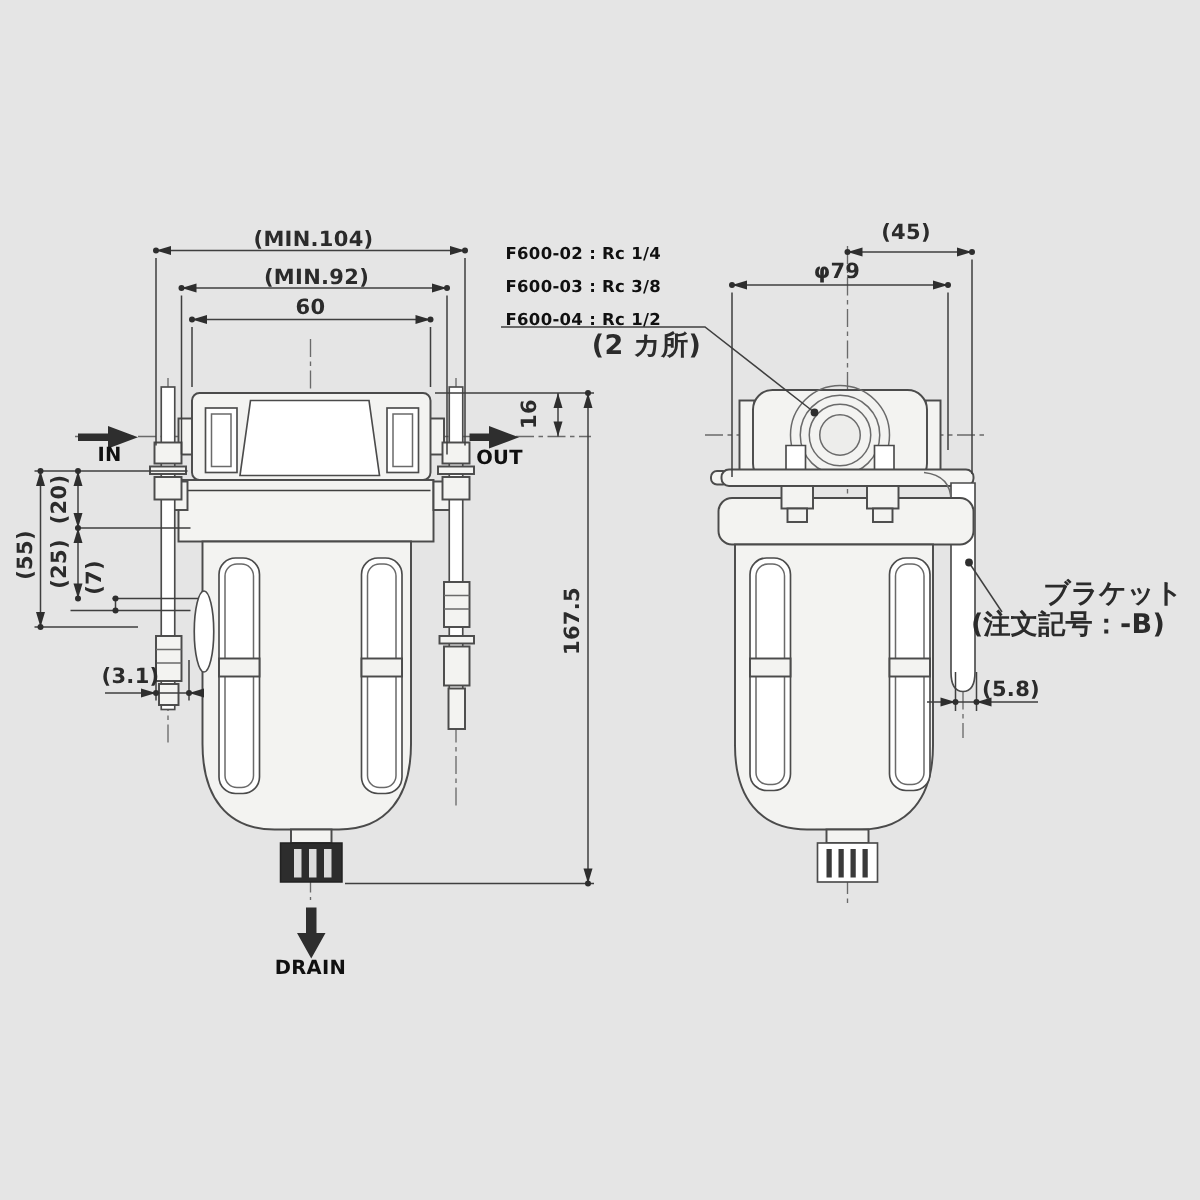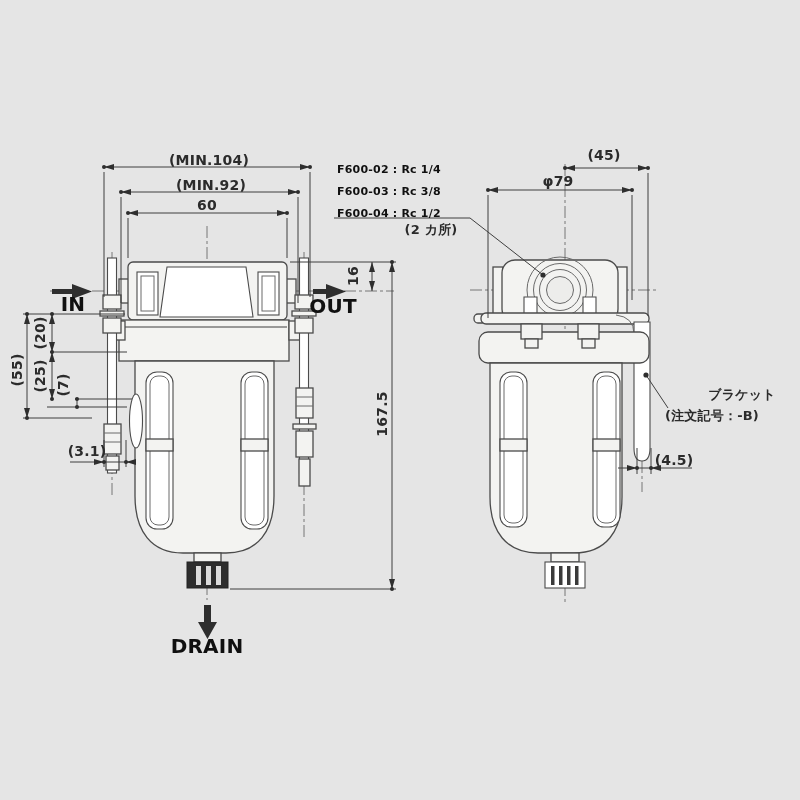--- a/index.html
+++ b/index.html
@@ -2,23 +2,23 @@
 <html><head>
 <meta charset="utf-8">
 <style>
   html,body{margin:0;padding:0;background:#ffffff;}
   .canvas{position:relative;width:800px;height:800px;background:#e5e5e5;overflow:hidden;
           font-family:"DejaVu Sans","Liberation Sans",sans-serif;color:#232323;}
   .canvas svg{position:absolute;left:0;top:0;}
   .lbl{position:absolute;transform:translate(-50%,-50%);font-size:14px;font-weight:600;
        letter-spacing:.2px;white-space:nowrap;color:#2b2b2b;}
   .lbl.rot{transform:translate(-50%,-50%) rotate(-90deg);}
-  .lbl.big{font-weight:700;font-size:20px;color:#101010;}
+  .lbl.big{font-weight:700;font-size:13px;color:#101010;}
   .lbl.spec{font-weight:700;font-size:11px;color:#101010;transform:translateY(-50%);}
-  .lbl.jp{font-size:13px;font-weight:600;}
+  .lbl.jp{font-size:18px;font-weight:600;}
   .outl{fill:#f3f3f1;stroke:#4b4b4b;stroke-width:1.3;}
   .outw{fill:#ffffff;stroke:#4b4b4b;stroke-width:1.1;}
   .inr{fill:none;stroke:#6a6a6a;stroke-width:1;}
   .dim{stroke:#3f3f3f;stroke-width:1;fill:none;}
   .cl{stroke:#6a6a6a;stroke-width:.9;fill:none;stroke-dasharray:12 3 3 3;}
   .ah{fill:#2e2e2e;stroke:none;}
   .dk{fill:#2d2d2d;stroke:#222;}
 </style>
 </head>
 <body>
@@ -231,18 +231,18 @@
 
   <div class="lbl rot" style="left:353px;top:276px;">16</div>
   <div class="lbl rot" style="left:382px;top:414px;">167.5</div>
 
   <div class="lbl rot" style="left:40px;top:333px;">(20)</div>
   <div class="lbl rot" style="left:40px;top:376px;">(25)</div>
   <div class="lbl rot" style="left:63px;top:385px;">(7)</div>
   <div class="lbl rot" style="left:17px;top:370px;">(55)</div>
   <div class="lbl" style="left:87px;top:451px;">(3.1)</div>
 
-  <div class="lbl" style="left:674px;top:460px;">(4.5)</div>
+  <div class="lbl" style="left:674px;top:460px;">(5.8)</div>
   <div class="lbl jp" style="left:706px;top:395px;margin-left:36px;">ブラケット</div>
   <div class="lbl jp" style="left:712px;top:416px;text-align:center;">(注文記号：-B)</div>
 
   <div class="lbl big" style="left:207px;top:646px;">DRAIN</div>
 </div>
 
 </body></html>

